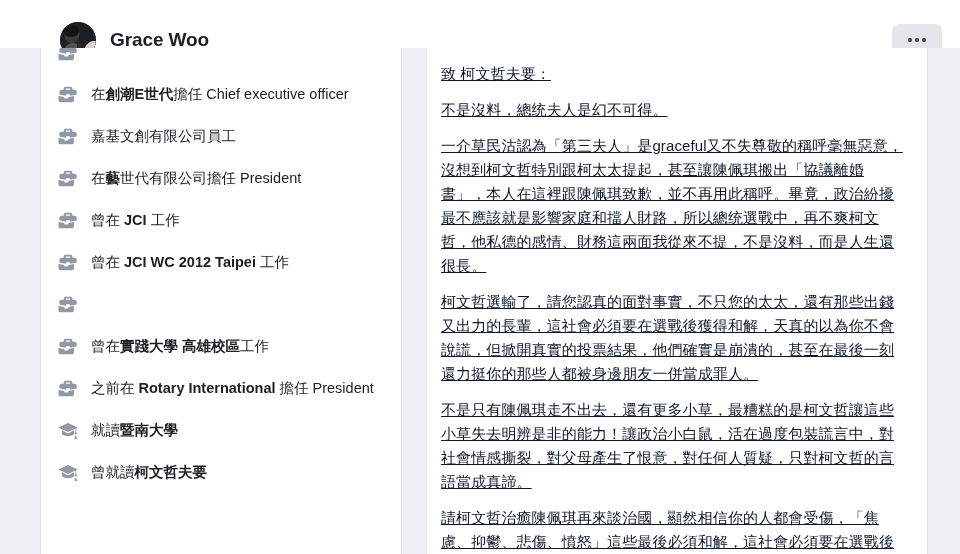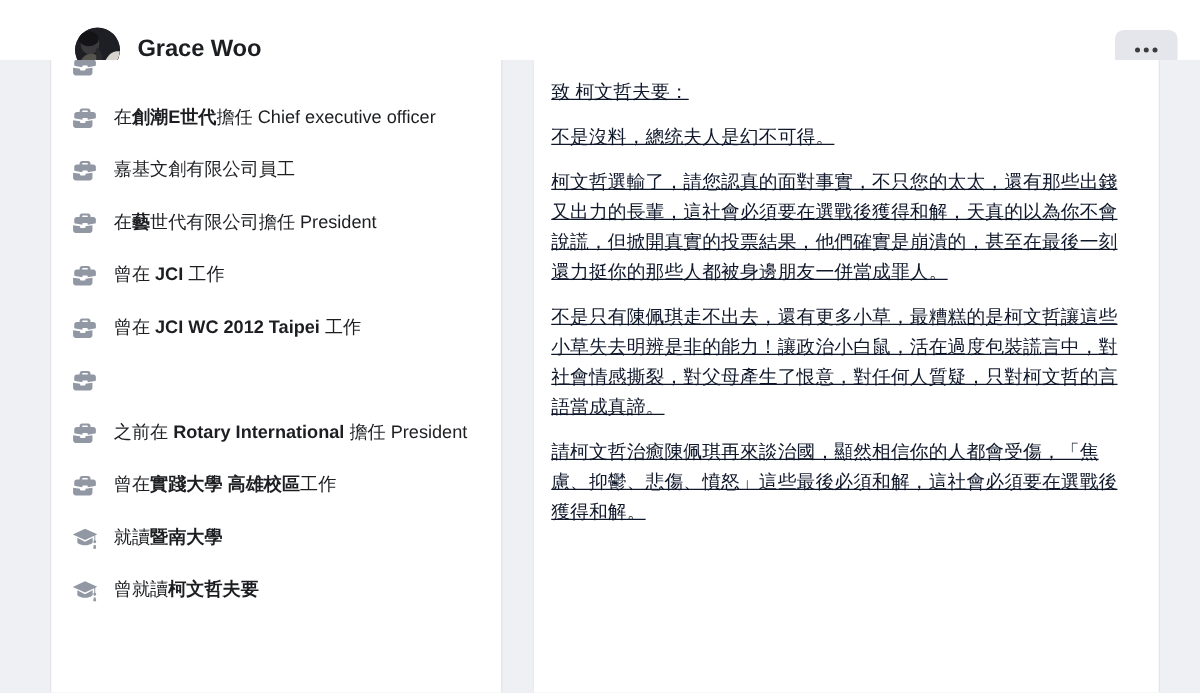--- a/index.html
+++ b/index.html
@@ -294,30 +294,30 @@
             </svg>
           </span>
         </li>
         <li class="detail-item">
           <span class="icn">
             <svg width="22" height="22" viewBox="0 0 24 24" aria-hidden="true">
               <path fill="currentColor" d="M9.2 3h5.6c1.1 0 2 .9 2 2v1.2h2.4c1.3 0 2.3 1 2.3 2.3v2.1c0 .6-.4 1.1-1 1.2l-6.1 1v-.6c0-.5-.4-.9-.9-.9h-2.9c-.5 0-.9.4-.9.9v.6l-6.1-1c-.6-.1-1-.6-1-1.2V8.5c0-1.3 1-2.3 2.3-2.3h2.4V5c0-1.1.9-2 2-2zm.4 3.2h4.8V5.3c0-.2-.2-.4-.4-.4h-4c-.2 0-.4.2-.4.4v.9z"></path>
               <path fill="currentColor" d="M1.6 13.2l6.1 1.05v.55c0 .5.4.9.9.9h2.9c.5 0 .9-.4.9-.9v-.55l6.1-1.05v4.5c0 1.3-1 2.3-2.3 2.3H3.9c-1.3 0-2.3-1-2.3-2.3v-4.5z"></path>
             </svg>
           </span>
+          <span class="detail-text">曾在<b>實踐大學 高雄校區</b>工作</span>
+        </li>
+        <li class="detail-item">
+          <span class="icn">
+            <svg width="22" height="22" viewBox="0 0 24 24" aria-hidden="true">
+              <path fill="currentColor" d="M9.2 3h5.6c1.1 0 2 .9 2 2v1.2h2.4c1.3 0 2.3 1 2.3 2.3v2.1c0 .6-.4 1.1-1 1.2l-6.1 1v-.6c0-.5-.4-.9-.9-.9h-2.9c-.5 0-.9.4-.9.9v.6l-6.1-1c-.6-.1-1-.6-1-1.2V8.5c0-1.3 1-2.3 2.3-2.3h2.4V5c0-1.1.9-2 2-2zm.4 3.2h4.8V5.3c0-.2-.2-.4-.4-.4h-4c-.2 0-.4.2-.4.4v.9z"></path>
+              <path fill="currentColor" d="M1.6 13.2l6.1 1.05v.55c0 .5.4.9.9.9h2.9c.5 0 .9-.4.9-.9v-.55l6.1-1.05v4.5c0 1.3-1 2.3-2.3 2.3H3.9c-1.3 0-2.3-1-2.3-2.3v-4.5z"></path>
+            </svg>
+          </span>
           <span class="detail-text">之前在 <b>Rotary International</b> 擔任 President</span>
-        </li>
-        <li class="detail-item">
-          <span class="icn">
-            <svg width="22" height="22" viewBox="0 0 24 24" aria-hidden="true">
-              <path fill="currentColor" d="M9.2 3h5.6c1.1 0 2 .9 2 2v1.2h2.4c1.3 0 2.3 1 2.3 2.3v2.1c0 .6-.4 1.1-1 1.2l-6.1 1v-.6c0-.5-.4-.9-.9-.9h-2.9c-.5 0-.9.4-.9.9v.6l-6.1-1c-.6-.1-1-.6-1-1.2V8.5c0-1.3 1-2.3 2.3-2.3h2.4V5c0-1.1.9-2 2-2zm.4 3.2h4.8V5.3c0-.2-.2-.4-.4-.4h-4c-.2 0-.4.2-.4.4v.9z"></path>
-              <path fill="currentColor" d="M1.6 13.2l6.1 1.05v.55c0 .5.4.9.9.9h2.9c.5 0 .9-.4.9-.9v-.55l6.1-1.05v4.5c0 1.3-1 2.3-2.3 2.3H3.9c-1.3 0-2.3-1-2.3-2.3v-4.5z"></path>
-            </svg>
-          </span>
-          <span class="detail-text">曾在<b>實踐大學 高雄校區</b>工作</span>
         </li>
         <li class="detail-item">
           <span class="icn">
             <svg width="22" height="22" viewBox="0 0 24 24" aria-hidden="true">
               <path fill="currentColor" d="M12 3.3 1.3 8.2 12 13.1l8.1-3.72v4.0c-.5.17-.85.64-.85 1.2 0 .7.57 1.27 1.27 1.27S21.8 15.28 21.8 14.58c0-.56-.36-1.03-.86-1.2V8.95l1.76-.81L12 3.3z"></path>
               <path fill="currentColor" d="M5.3 11.15v3.6c0 .55.28 1.05.75 1.35 1.5.95 3.63 1.6 5.95 1.6s4.45-.65 5.95-1.6c.47-.3.75-.8.75-1.35v-3.6L12 14.6l-6.7-3.45z"></path>
               <path fill="currentColor" d="M19.6 17.5h1.7l.45 3.2h-2.6l.45-3.2z"></path>
             </svg>
           </span>
           <span class="detail-text">就讀<b>暨南大學</b></span>
@@ -332,19 +332,20 @@
           </span>
           <span class="detail-text">曾就讀<b>柯文哲夫要</b></span>
         </li>
       </ul>
   </div>
 
   <div class="card-right">
     <div class="post-body" id="post-body">
         <div class="post-p">致 柯文哲夫要：</div>
         <div class="post-p">不是沒料，總统夫人是幻不可得。</div>
+        <div class="post-p">一介草民沽認為「第三夫人」是graceful又不失尊敬的稱呼毫無惡意，沒想到柯文哲特別跟柯太太提起，甚至讓陳佩琪搬出「協議離婚書」，本人在這裡跟陳佩琪致歉，並不再用此稱呼。畢竟，政治紛擾最不應該就是影響家庭和擋人財路，所以總统選戰中，再不爽柯文哲，他私德的感情、財務這兩面我從來不提，不是沒料，而是人生還很長。</div>
         <div class="post-p">柯文哲選輸了，請您認真的面對事實，不只您的太太，還有那些出錢又出力的長輩，這社會必須要在選戰後獲得和解，天真的以為你不會說謊，但掀開真實的投票結果，他們確實是崩潰的，甚至在最後一刻還力挺你的那些人都被身邊朋友一併當成罪人。</div>
         <div class="post-p">不是只有陳佩琪走不出去，還有更多小草，最糟糕的是柯文哲讓這些小草失去明辨是非的能力！讓政治小白鼠，活在過度包裝謊言中，對社會情感撕裂，對父母產生了恨意，對任何人質疑，只對柯文哲的言語當成真諦。</div>
         <div class="post-p">請柯文哲治癒陳佩琪再來談治國，顯然相信你的人都會受傷，「焦慮、抑鬱、悲傷、憤怒」這些最後必須和解，這社會必須要在選戰後獲得和解。</div>
       </div>
   </div>
 
 </div>
 
 </body></html>

